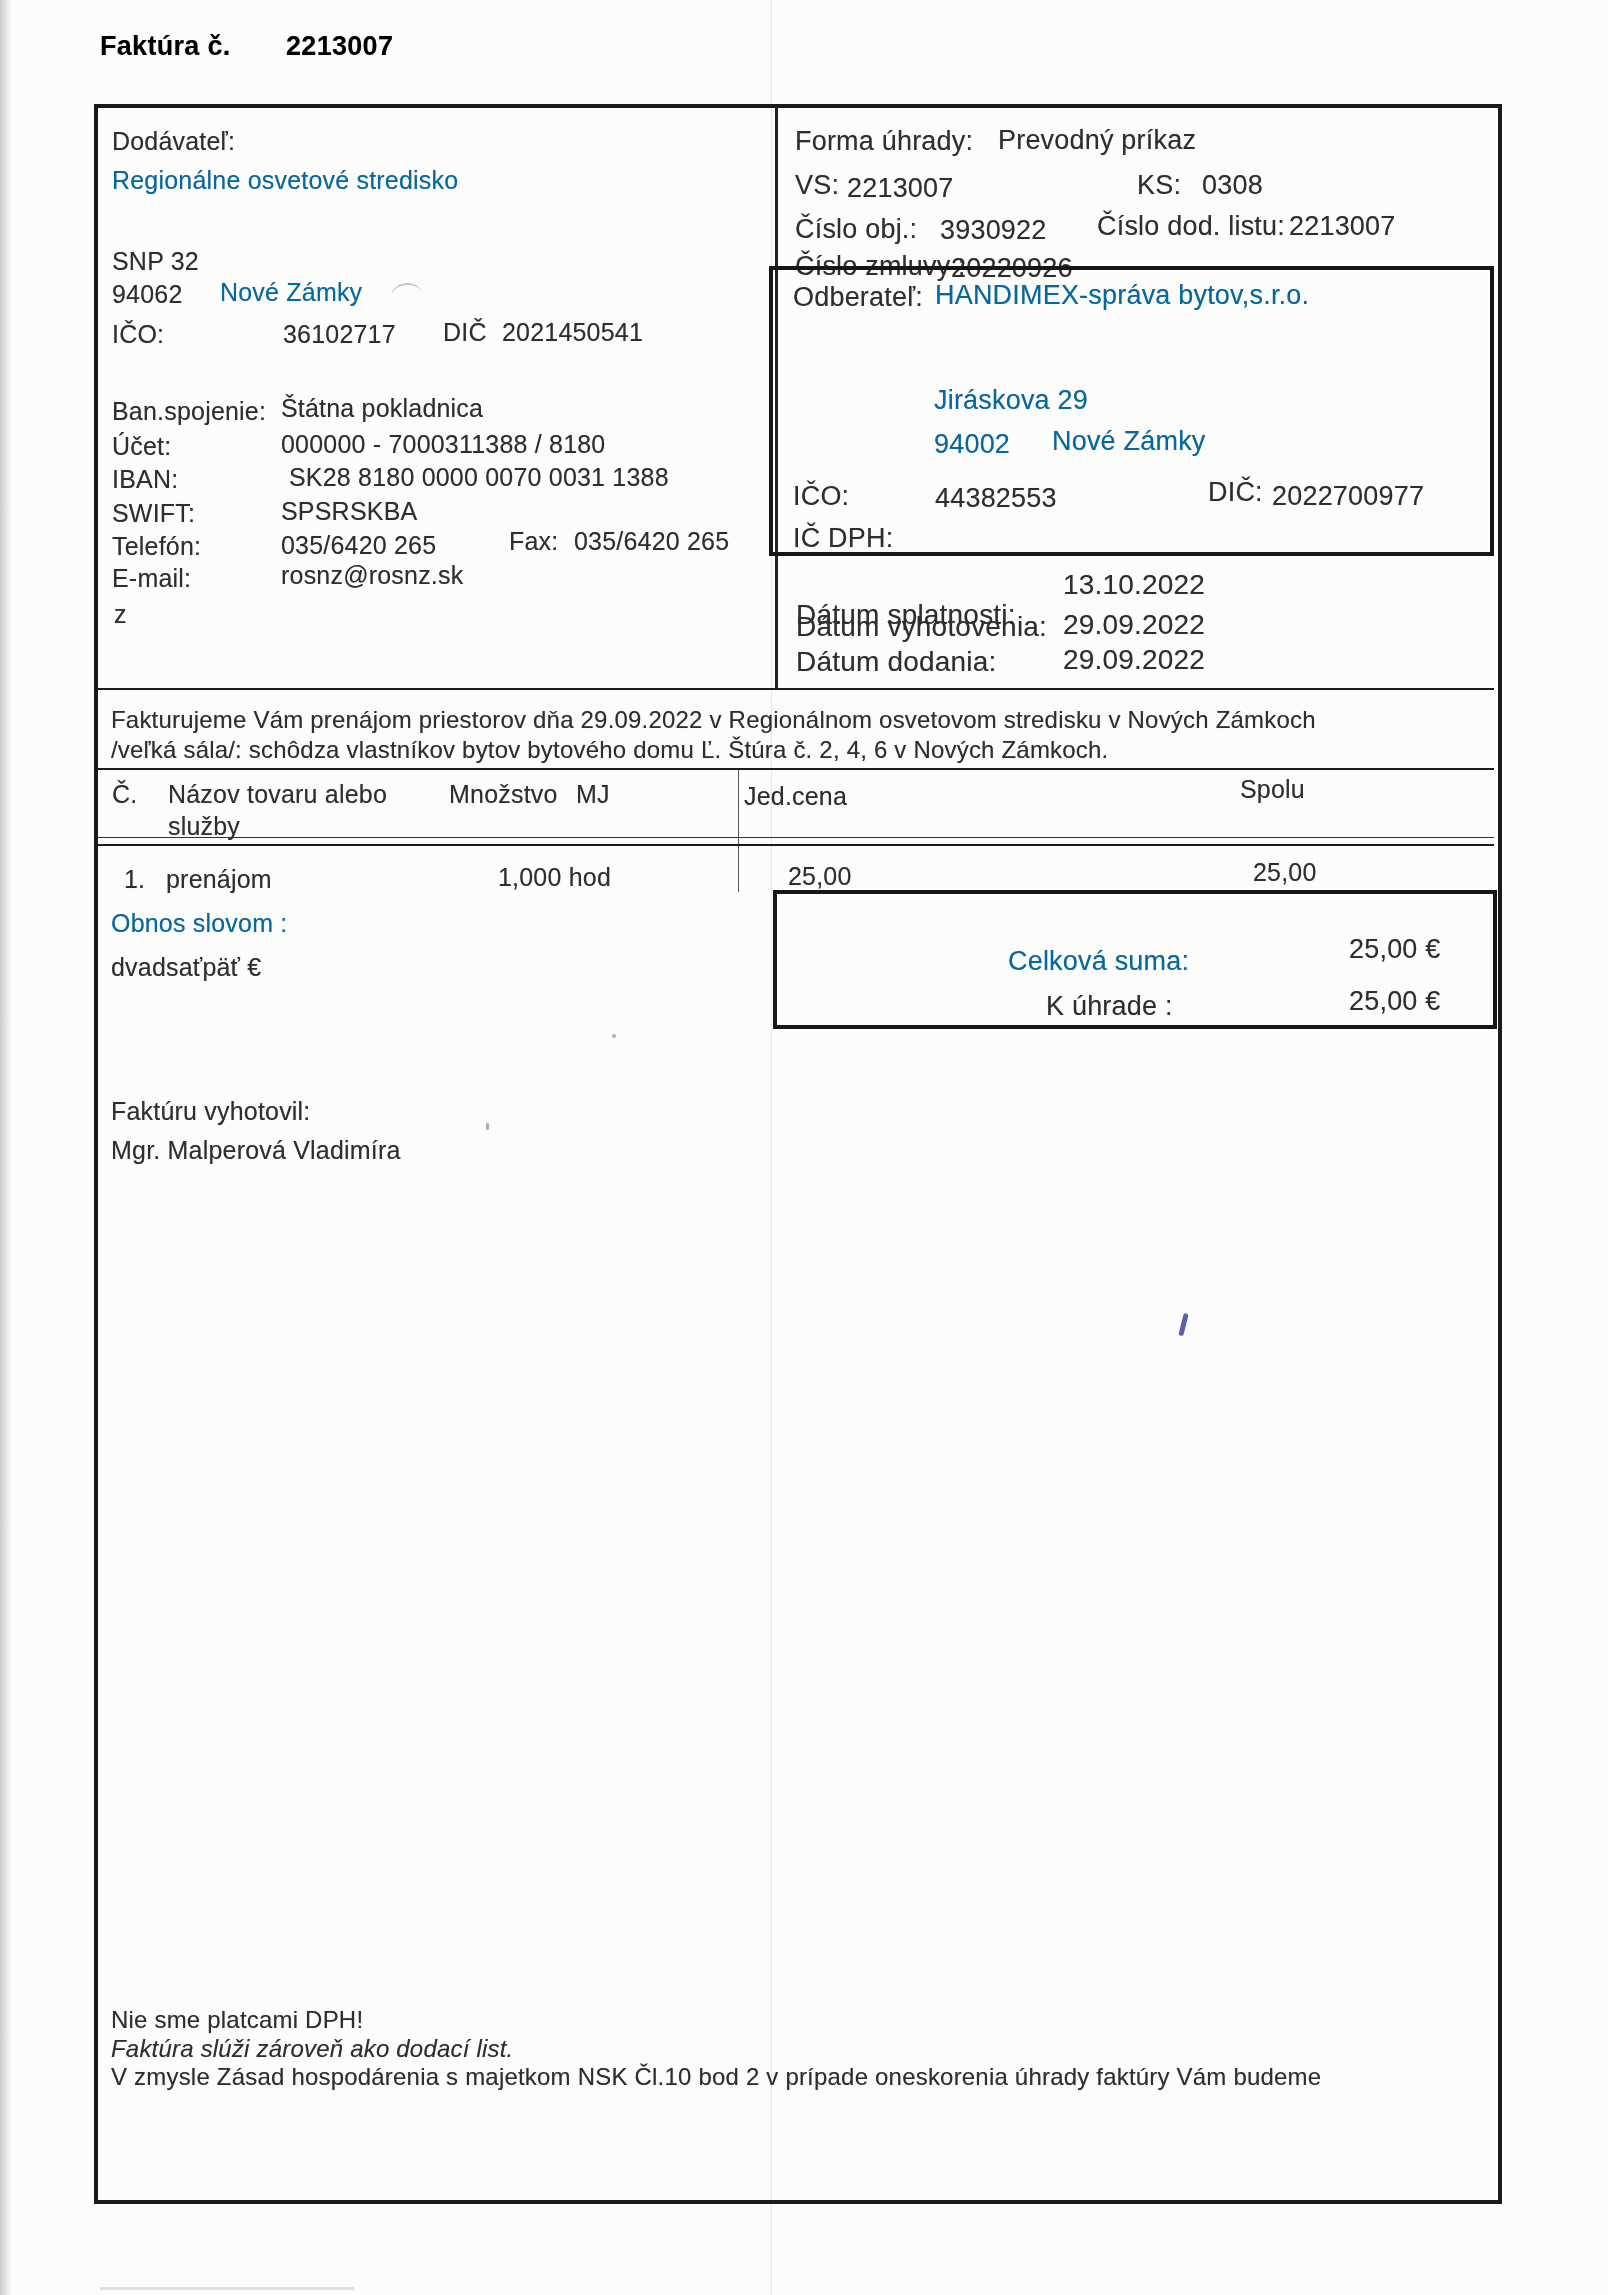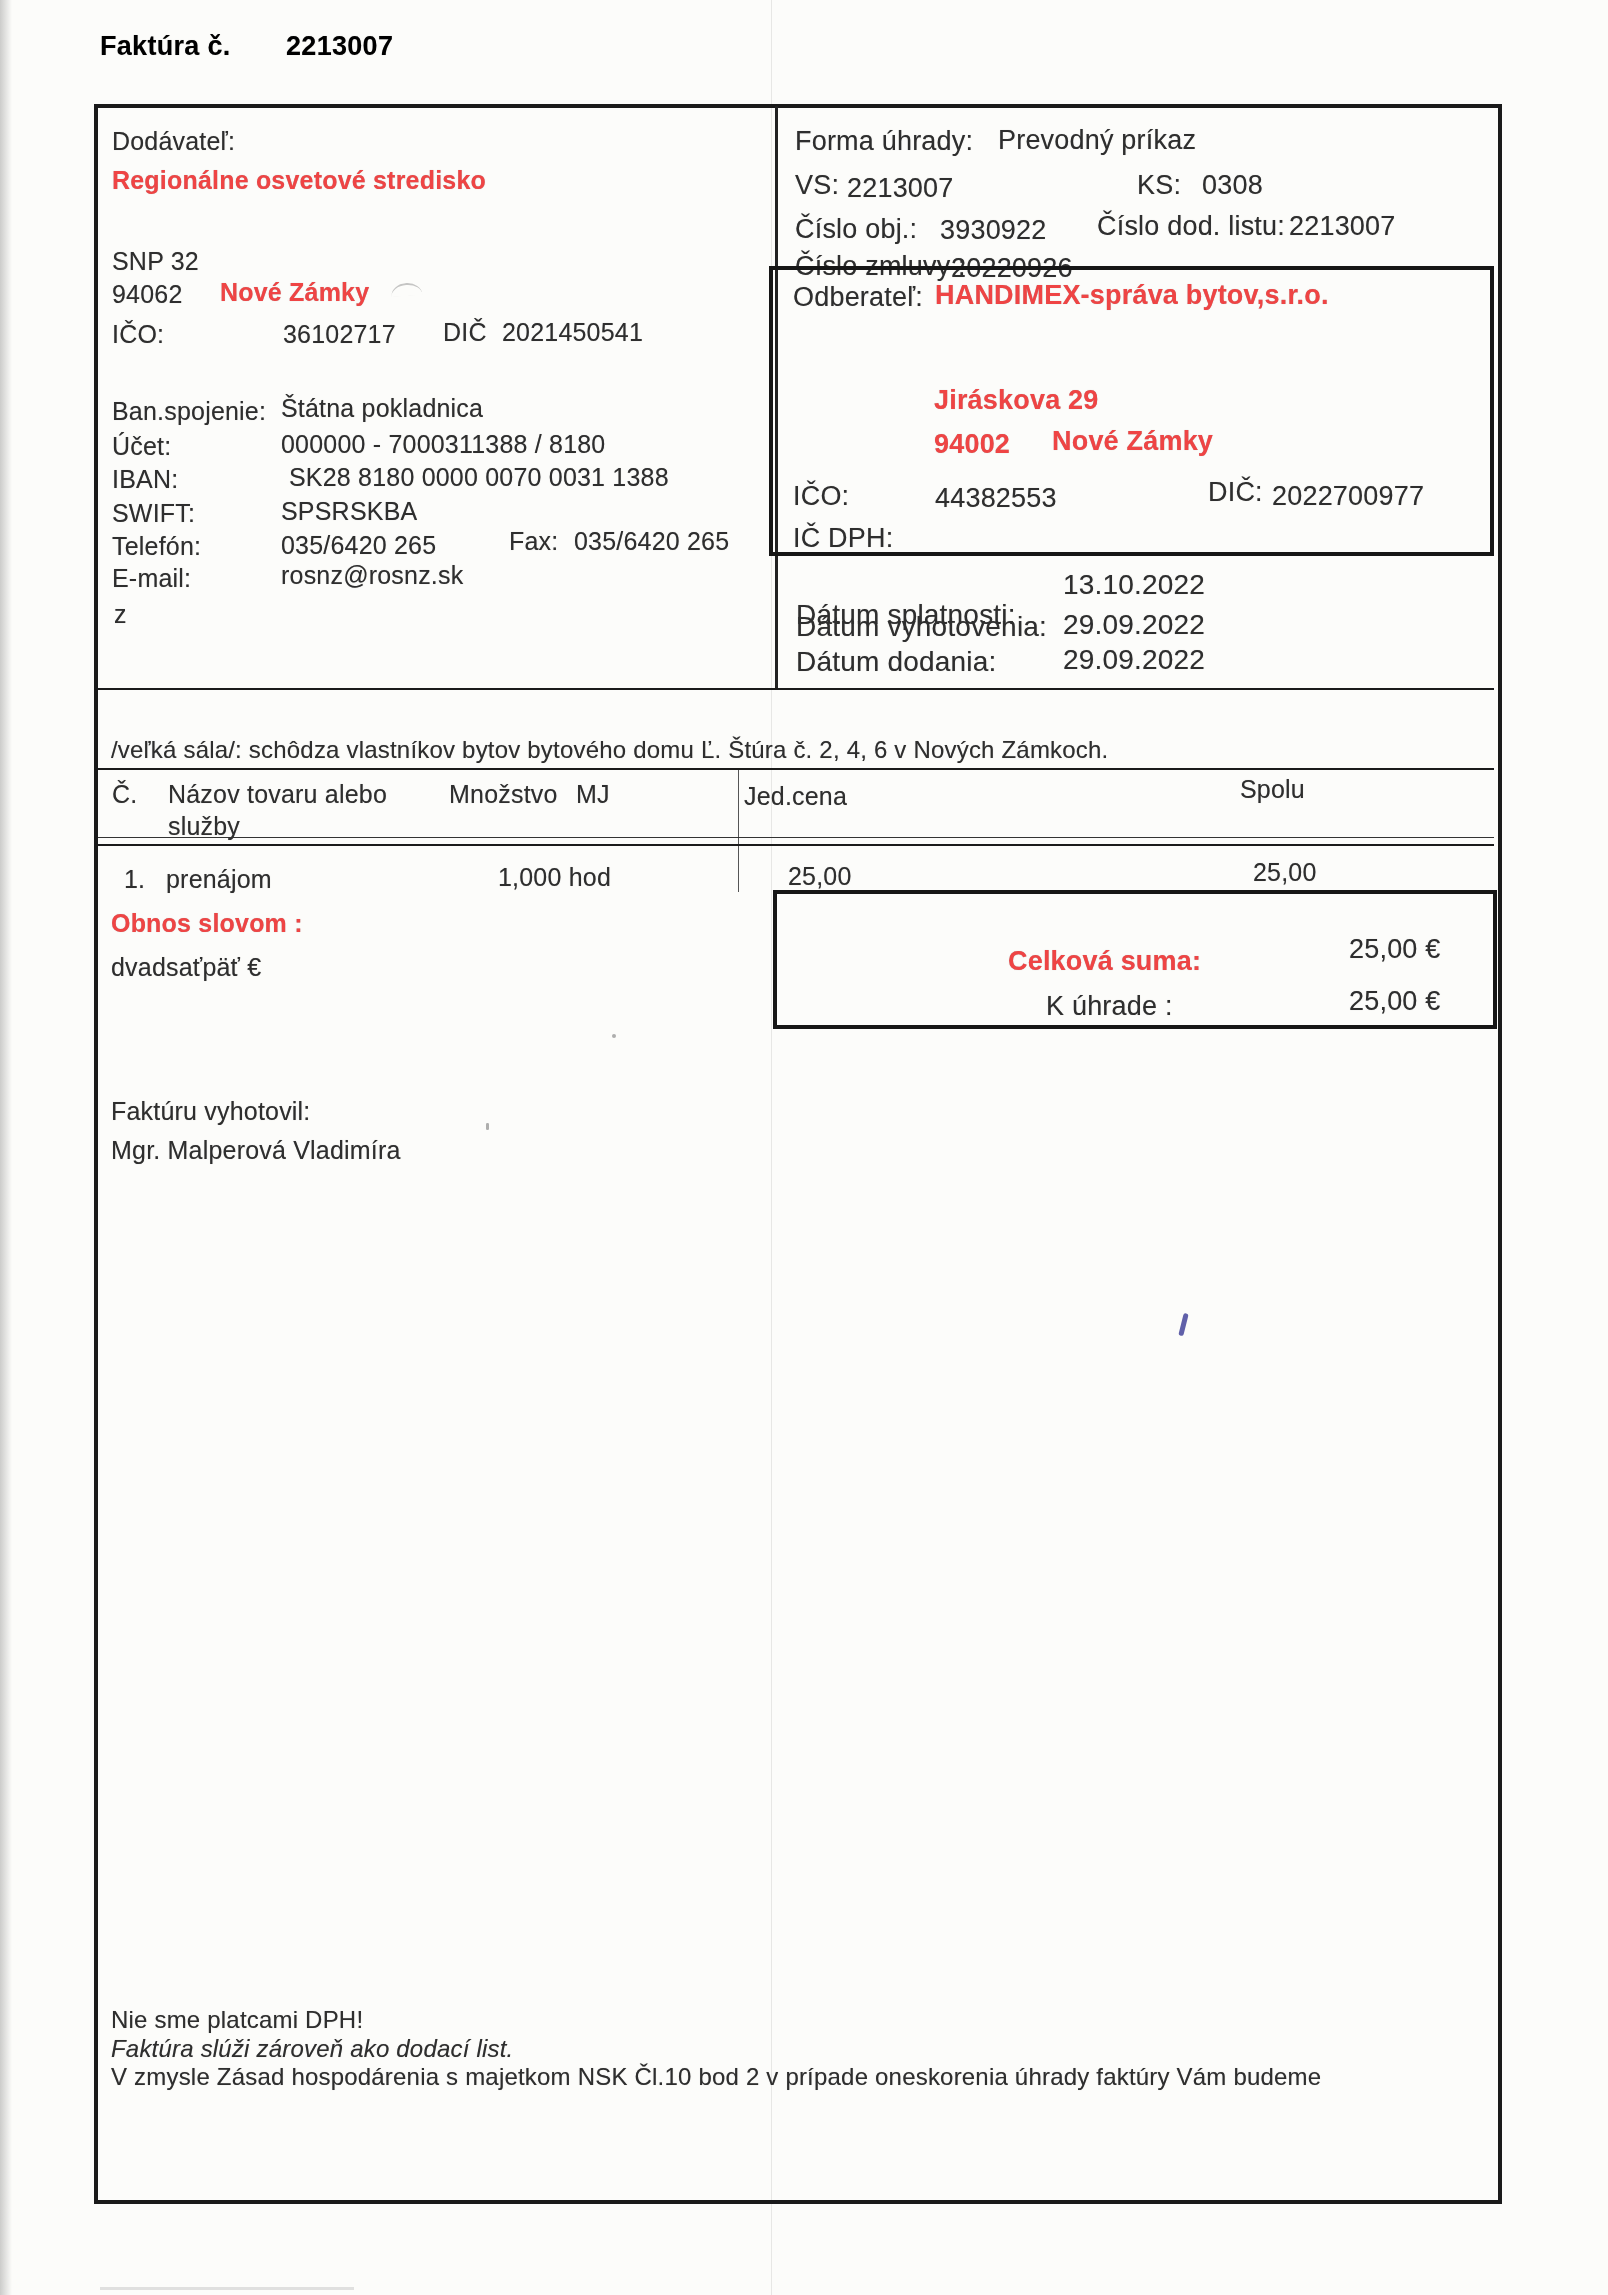--- a/index.html
+++ b/index.html
@@ -13,21 +13,21 @@
   }
   .t{
     position:absolute;
     font-size:25px;
     line-height:1.1;
     white-space:nowrap;
     color:#2e2e2e;
     text-shadow:0 0 0.7px rgba(70,70,70,0.45);
     letter-spacing:0.2px;
   }
-  .b{font-weight:bold;color:#ef4444;}
+  .b{font-weight:normal;color:#0369a1;}
   .sz36{font-size:24px;}
   .sz40{font-size:27px;}
   .sz42{font-size:28px;}
   .title{font-size:27px;font-weight:bold;color:#000000;letter-spacing:0.3px;}
   .hline{position:absolute;background:#1b1b1b;}
   .vline{position:absolute;background:#222;}
   .box{position:absolute;border:4px solid #161616;background:transparent;}
   .frame{position:absolute;border:4px solid #1a1a1a;}
   .fold{position:absolute;background:rgba(90,90,90,0.13);}
   .shadow-left{
@@ -121,20 +121,21 @@
 
   <div class="t sz42" style="left:796px;top:600px;">Dátum splatnosti:</div>
   <div class="t sz42" style="left:1063px;top:570px;">13.10.2022</div>
   <div class="t sz42" style="left:796px;top:612px;">Dátum vyhotovenia:</div>
   <div class="t sz42" style="left:1063px;top:610px;">29.09.2022</div>
   <div class="t sz42" style="left:796px;top:647px;">Dátum dodania:</div>
   <div class="t sz42" style="left:1063px;top:645px;">29.09.2022</div>
 
   <div class="hline" style="left:98px;top:688px;width:1396px;height:2px;"></div>
 
+  <div class="t sz36" style="left:111px;top:707px;">Fakturujeme Vám prenájom priestorov dňa 29.09.2022 v Regionálnom osvetovom stredisku v Nových Zámkoch</div>
   <div class="t sz36" style="left:111px;top:737px;">/veľká sála/: schôdza vlastníkov bytov bytového domu Ľ. Štúra č. 2, 4, 6 v Nových Zámkoch.</div>
 
   <div class="hline" style="left:98px;top:768px;width:1396px;height:2px;"></div>
 
   <div class="t" style="left:112px;top:781px;">Č.</div>
   <div class="t" style="left:168px;top:781px;">Názov tovaru alebo</div>
   <div class="t" style="left:168px;top:813px;">služby</div>
   <div class="t" style="left:449px;top:781px;">Množstvo</div>
   <div class="t" style="left:576px;top:781px;">MJ</div>
   <div class="t" style="left:744px;top:783px;">Jed.cena</div>

